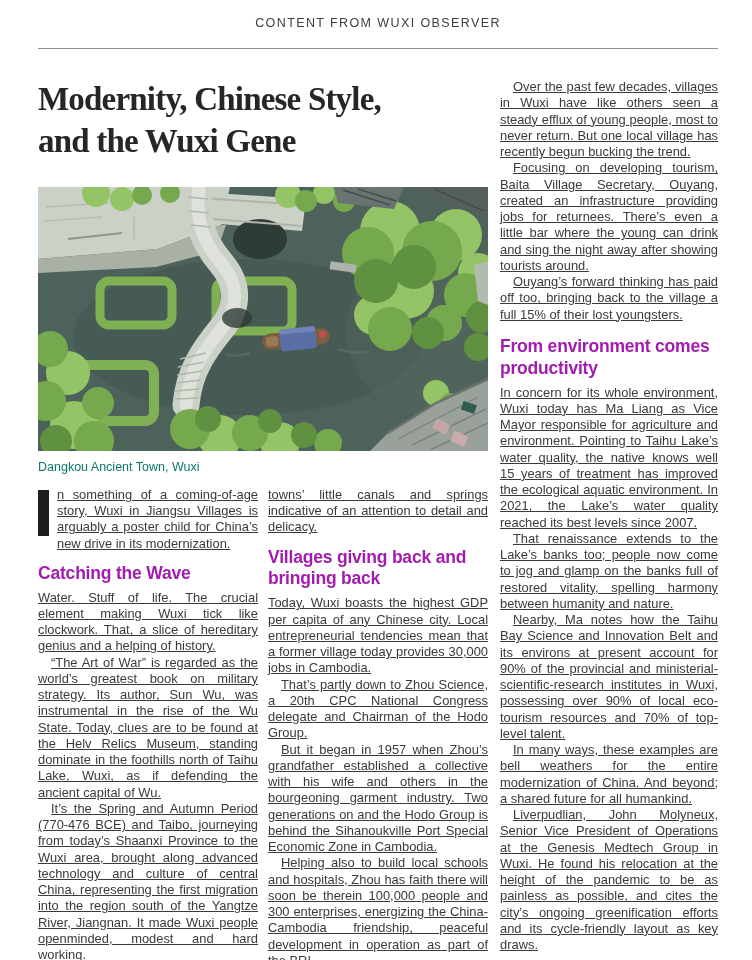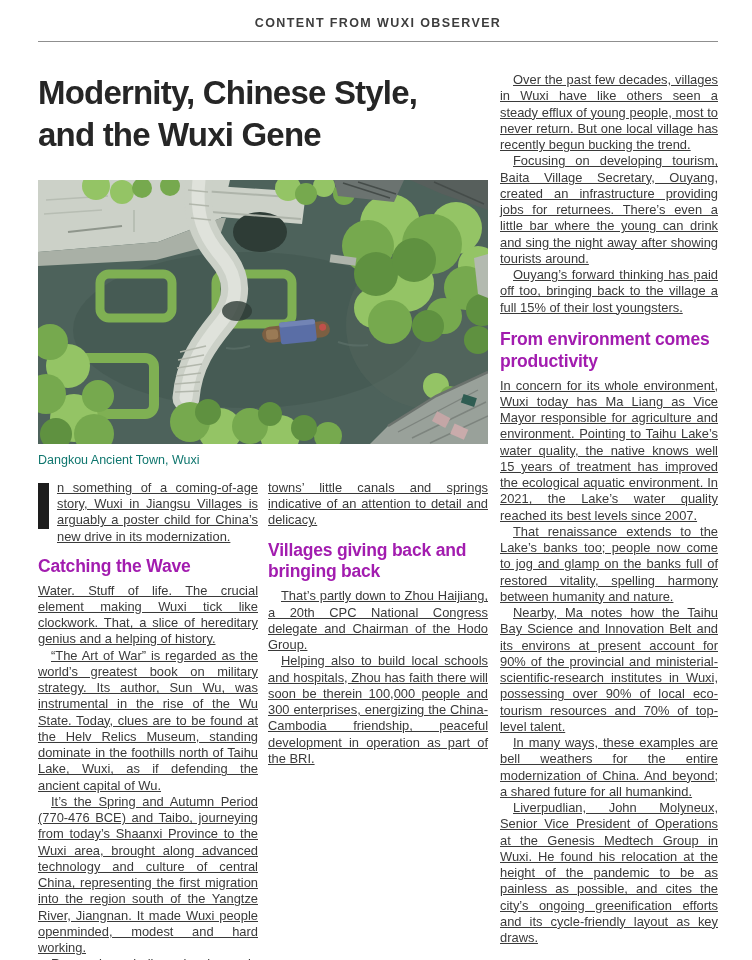--- a/index.html
+++ b/index.html
@@ -1,21 +1,21 @@
 <!DOCTYPE html>
 <html><head>
 <meta charset="utf-8">
 <style>
   html,body{margin:0;padding:0;background:#ffffff;}
   body{width:752px;font-family:"Liberation Sans",sans-serif;color:#3a3a3a;-webkit-font-smoothing:antialiased;}
   .page{width:752px;min-height:960px;box-sizing:border-box;padding:8px 34px 18px 38px;background:#fff;}
-  .kicker{text-align:center;font-size:12.5px;letter-spacing:1.4px;color:#3d3d3d;margin:8px 0 11px;font-weight:700;}
+  .kicker{text-align:center;font-size:12.5px;letter-spacing:1.4px;color:#3d3d3d;margin:8px 0 18px;font-weight:400;}
   .rule{border:0;border-top:1px solid #8f8f8f;margin:0;}
   .content{display:grid;grid-template-columns:450px 1fr;column-gap:12px;margin-top:30px;}
-  .headline{font-size:33px;line-height:1.27;font-weight:700;color:#262626;letter-spacing:-0.8px;margin:0 0 24px;white-space:pre-line;}
+  .headline{font-size:33px;line-height:1.27;font-weight:700;color:#262626;letter-spacing:-0.8px;margin:0 0 24px;white-space:pre-line;font-family:Liberation Serif, serif;}
   .photo{width:450px;height:264px;display:block;background:#4d625b;}
   .caption{font-size:12.5px;color:#0f766e;margin:9px 0 13px;}
   .cols2{display:grid;grid-template-columns:1fr 1fr;column-gap:10px;}
   .bodycol p{margin:0;font-size:12.9px;line-height:1.26;text-align:justify;color:#3a3a3a;text-decoration:underline;}
   .bodycol p.ind{text-indent:13px;}
   .col-h{font-size:17.5px;font-weight:700;color:#a21caf;line-height:1.25;letter-spacing:-0.2px;margin:11px 0 5px;white-space:pre-line;}
   .dropcap{float:left;width:11px;height:46px;background:#1d1d1d;margin:3px 8px 1px 0;color:transparent;overflow:hidden;}
   .col3 .col-h{margin-top:13px;}
 </style>
 </head>
@@ -169,21 +169,23 @@
           <p>Water. Stuff of life. The crucial element making Wuxi tick like clockwork. That, a slice of hereditary genius and a helping of history.</p>
           <p class="ind">“The Art of War” is regarded as the world’s greatest book on military strategy. Its author, Sun Wu, was instrumental in the rise of the Wu State. Today, clues are to be found at the Helv Relics Museum, standing dominate in the foothills north of Taihu Lake, Wuxi, as if defending the ancient capital of Wu.</p>
           <p class="ind">It’s the Spring and Autumn Period (770-476 BCE) and Taibo, journeying from today’s Shaanxi Province to the Wuxi area, brought along advanced technology and culture of central China, representing the first migration into the region south of the Yangtze River, Jiangnan. It made Wuxi people openminded, modest and hard working.</p>
           <p class="ind">Researchers believe local people are good at “catching the wave”. For them, the vast Taihu Lake and Yangtze River represent locals’ broad view of the world; their water</p>
         </div>
 
         <div class="bodycol">
           <p>towns’ little canals and springs indicative of an attention to detail and delicacy.</p>
           <h2 class="col-h">Villages giving back and
 bringing back</h2>
-          <p class="ind">That’s partly down to Zhou Haijiang, a 20th CPC National Congress delegate and Chairman of the Hodo Group.</p>
+          <p>Today, Wuxi boasts the highest GDP per capita of any Chinese city. Local entrepreneurial tendencies mean that a former village today provides 30,000 jobs in Cambodia.</p>
+          <p class="ind">That’s partly down to Zhou Science, a 20th CPC National Congress delegate and Chairman of the Hodo Group.</p>
+          <p class="ind">But it began in 1957 when Zhou’s grandfather established a collective with his wife and others in the bourgeoning garment industry. Two generations on and the Hodo Group is behind the Sihanoukville Port Special Economic Zone in Cambodia.</p>
           <p class="ind">Helping also to build local schools and hospitals, Zhou has faith there will soon be therein 100,000 people and 300 enterprises, energizing the China-Cambodia friendship, peaceful development in operation as part of the BRI.</p>
 
         </div>
       </div>
     </div>
 
     <div class="bodycol col3">
       <p class="ind">Over the past few decades, villages in Wuxi have like others seen a steady efflux of young people, most to never return. But one local village has recently begun bucking the trend.</p>
       <p class="ind">Focusing on developing tourism, Baita Village Secretary, Ouyang, created an infrastructure providing jobs for returnees. There’s even a little bar where the young can drink and sing the night away after showing tourists around.</p>
       <p class="ind">Ouyang’s forward thinking has paid off too, bringing back to the village a full 15% of their lost youngsters.</p>

